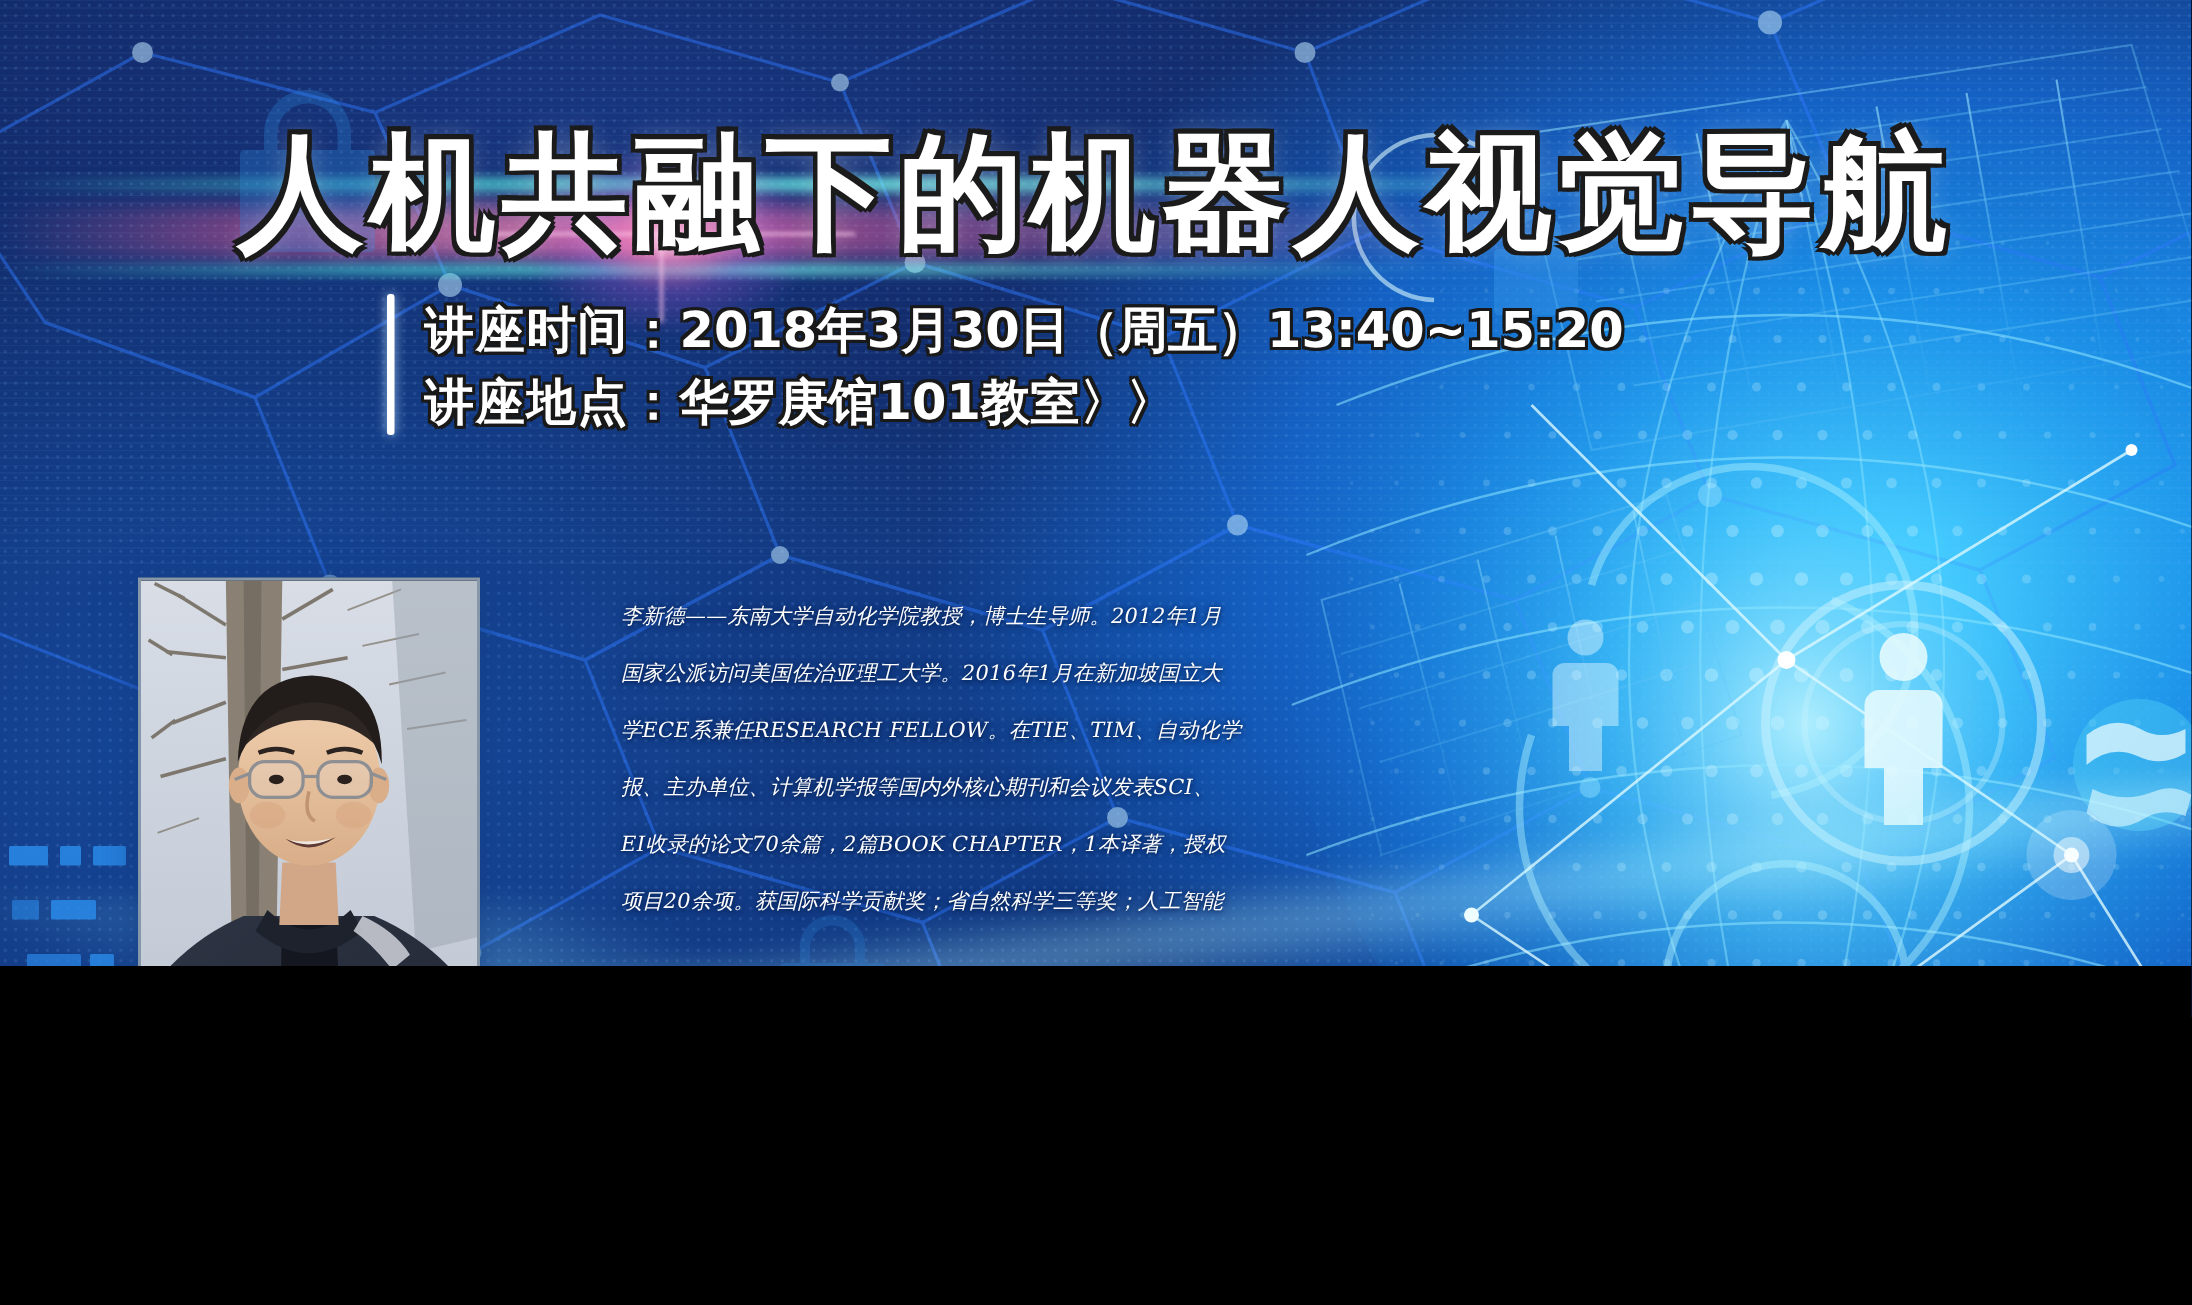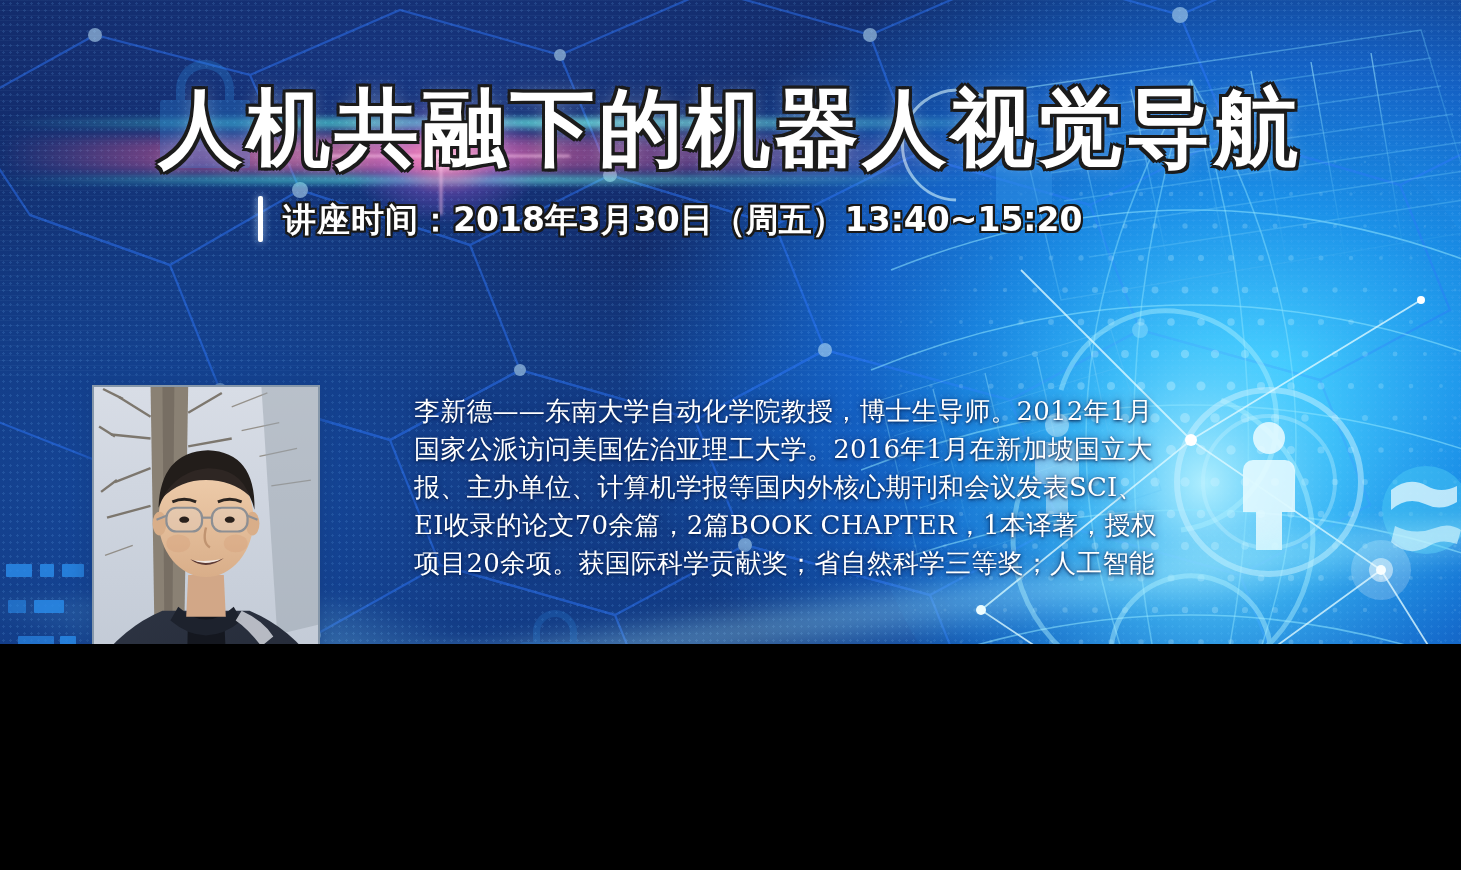--- a/index.html
+++ b/index.html
@@ -142,23 +142,24 @@
     font-family:"DejaVu Serif","Liberation Serif",serif;
     font-size:31px;font-weight:700;font-style:italic;color:#fff;
     letter-spacing:3px;white-space:nowrap;
     text-shadow:0 2px 5px rgba(0,20,60,.9),0 0 12px rgba(140,200,255,.45);
   }
 
   
   .bio{
     position:absolute;left:414px;top:392px;width:680px;z-index:20;
     font-family:"DejaVu Serif","Liberation Serif",serif;
-    font-size:26px;color:#ffffff;line-height:38px;
+    font-size:14px;color:#ffffff;line-height:38px;
     text-shadow:0 1px 3px rgba(0,25,70,.95),0 0 8px rgba(10,40,100,.8);
     letter-spacing:.2px;
+    font-style:italic;
   }
   .bio p{margin:0;white-space:nowrap;}
 </style>
 </head>
 <body>
 
 <div id="poster">
 
   <div class="layer bg-base"></div>
   <div class="layer bg-dots"></div>
@@ -741,20 +742,23 @@
   </div>
 
   <div class="title">人机共融下的机器人视觉导航</div>
 
   <div class="info">
     <div class="info-bar"></div>
     <div class="info-lines">
       <div class="info-line">
         <span class="lbl">讲座时间：</span><span>2018年3月30日（周五）13:40~15:20</span>
       </div>
+      <div class="info-line">
+        <span class="lbl">讲座地点：</span><span>华罗庚馆101教室</span><span class="chev">〉〉</span>
+      </div>
     </div>
   </div>
 
   <div class="photo-frame">
     <svg viewBox="0 0 228 393" preserveAspectRatio="xMidYMid slice">
       <defs>
         <linearGradient id="skyg" x1="0" y1="0" x2="0" y2="1">
           <stop offset="0%" stop-color="#d8dde6"></stop>
             <stop offset="100%" stop-color="#b9c2cf"></stop>
         </linearGradient>
@@ -840,18 +844,19 @@
       <ellipse cx="86" cy="158" rx="12" ry="9" fill="#d39f79" opacity=".35"></ellipse>
       <ellipse cx="144" cy="158" rx="12" ry="9" fill="#d39f79" opacity=".35"></ellipse>
     </svg>
   </div>
 
   <div class="caption">李新德  教授、博导</div>
 
   <div class="bio">
     <p>李新德——东南大学自动化学院教授，博士生导师。2012年1月</p>
     <p>国家公派访问美国佐治亚理工大学。2016年1月在新加坡国立大</p>
+    <p>学ECE系兼任RESEARCH FELLOW。在TIE、TIM、自动化学</p>
     <p>报、主办单位、计算机学报等国内外核心期刊和会议发表SCI、</p>
     <p>EI收录的论文70余篇，2篇BOOK CHAPTER，1本译著，授权</p>
     <p>项目20余项。获国际科学贡献奖；省自然科学三等奖；人工智能</p>
   </div>
 
 </div>
 
 </body></html>

